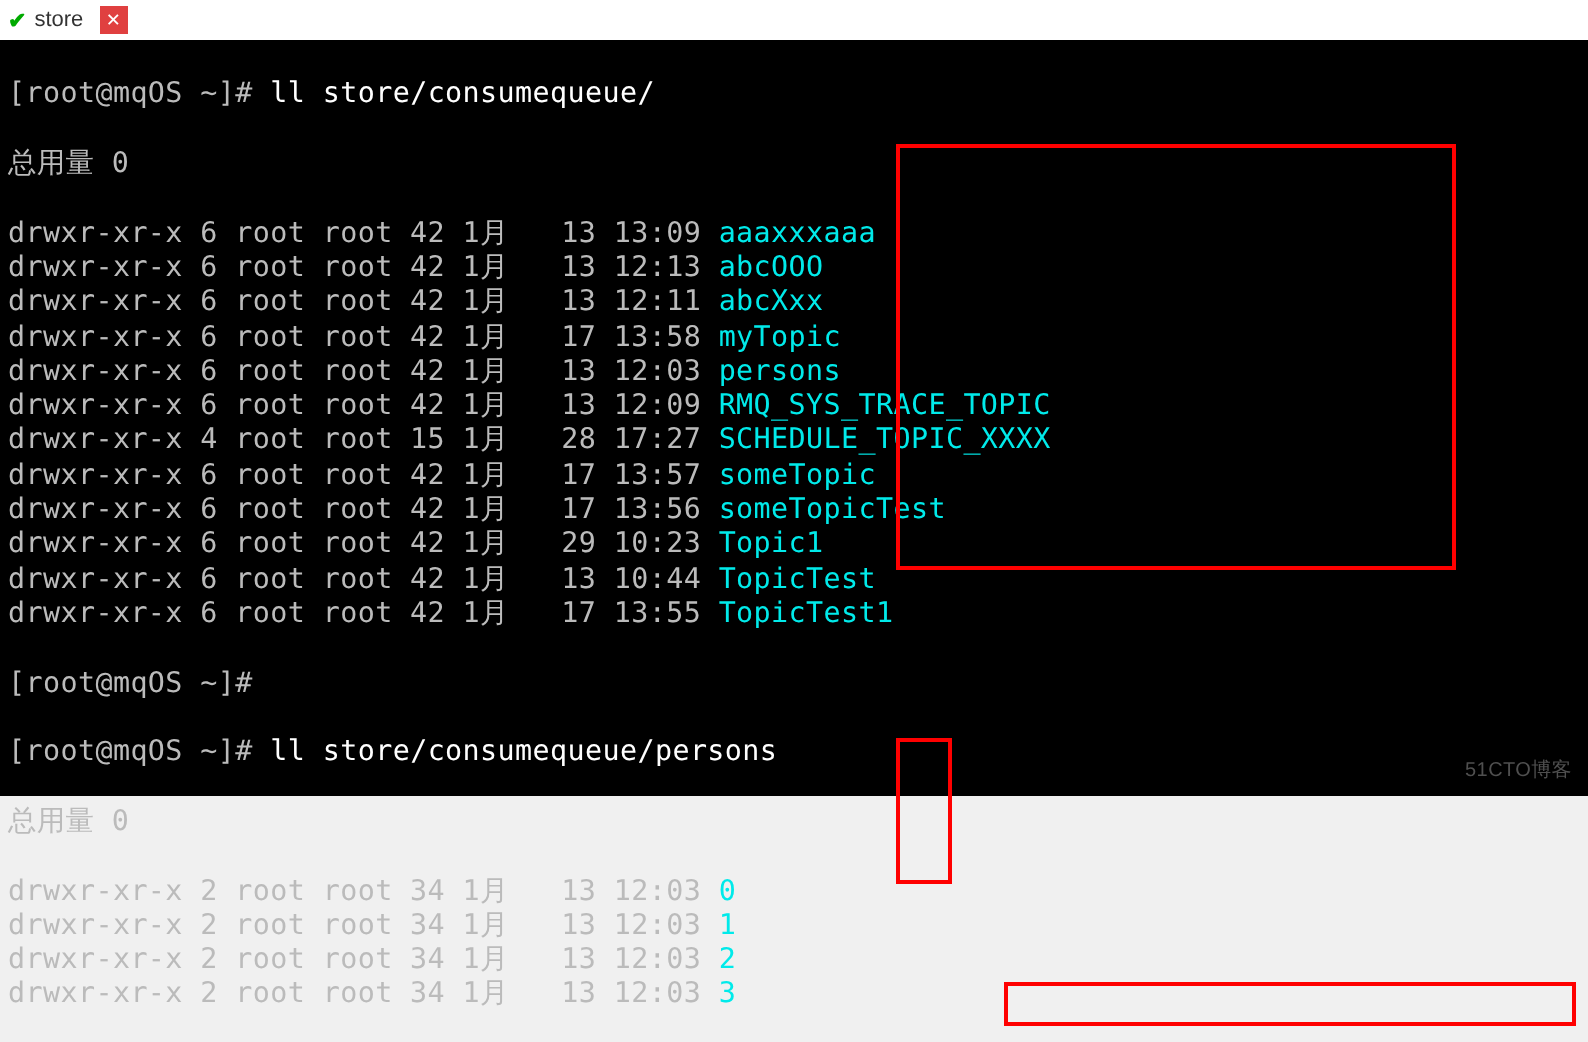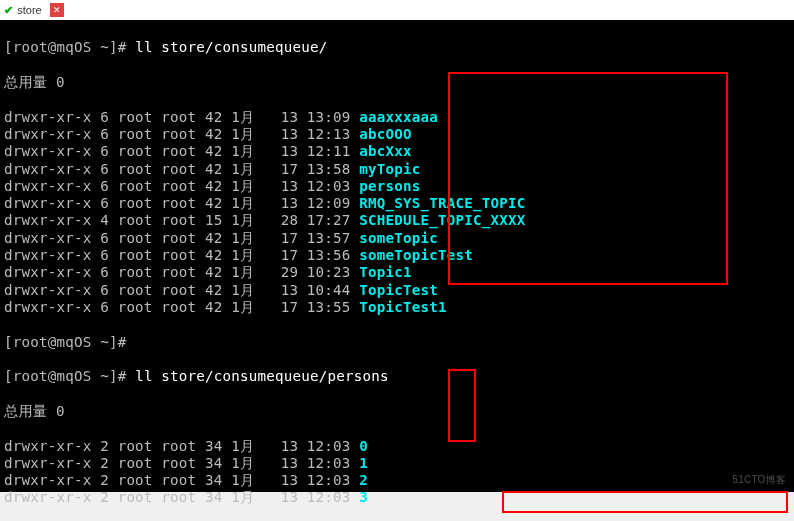--- a/index.html
+++ b/index.html
@@ -34,31 +34,31 @@
       display: inline-flex;
       align-items: center;
       justify-content: center;
       font-size: 9px;
       line-height: 1;
       margin-left: 4px;
     }
     .terminal {
       background: #000;
       color: #fff;
-      height: 472px;
+      height: 378px;
       padding: 2px 4px;
       line-height: 1.22;
       white-space: pre;
       position: relative;
       letter-spacing: 0.2px;
     }
     .line { position: relative; }
     .gray { color: #bbbbbb; }
     .white { color: #ffffff; }
-    .cyan { color: #00eaea; font-weight: bold; }
+    .cyan { color: #00eaea; font-weight: normal; }
     .box1 {
       position: absolute;
       border: 2px solid #ff0000;
       left: 448px;
       top: 52px;
       width: 280px;
       height: 213px;
       pointer-events: none;
     }
     .box2 {

